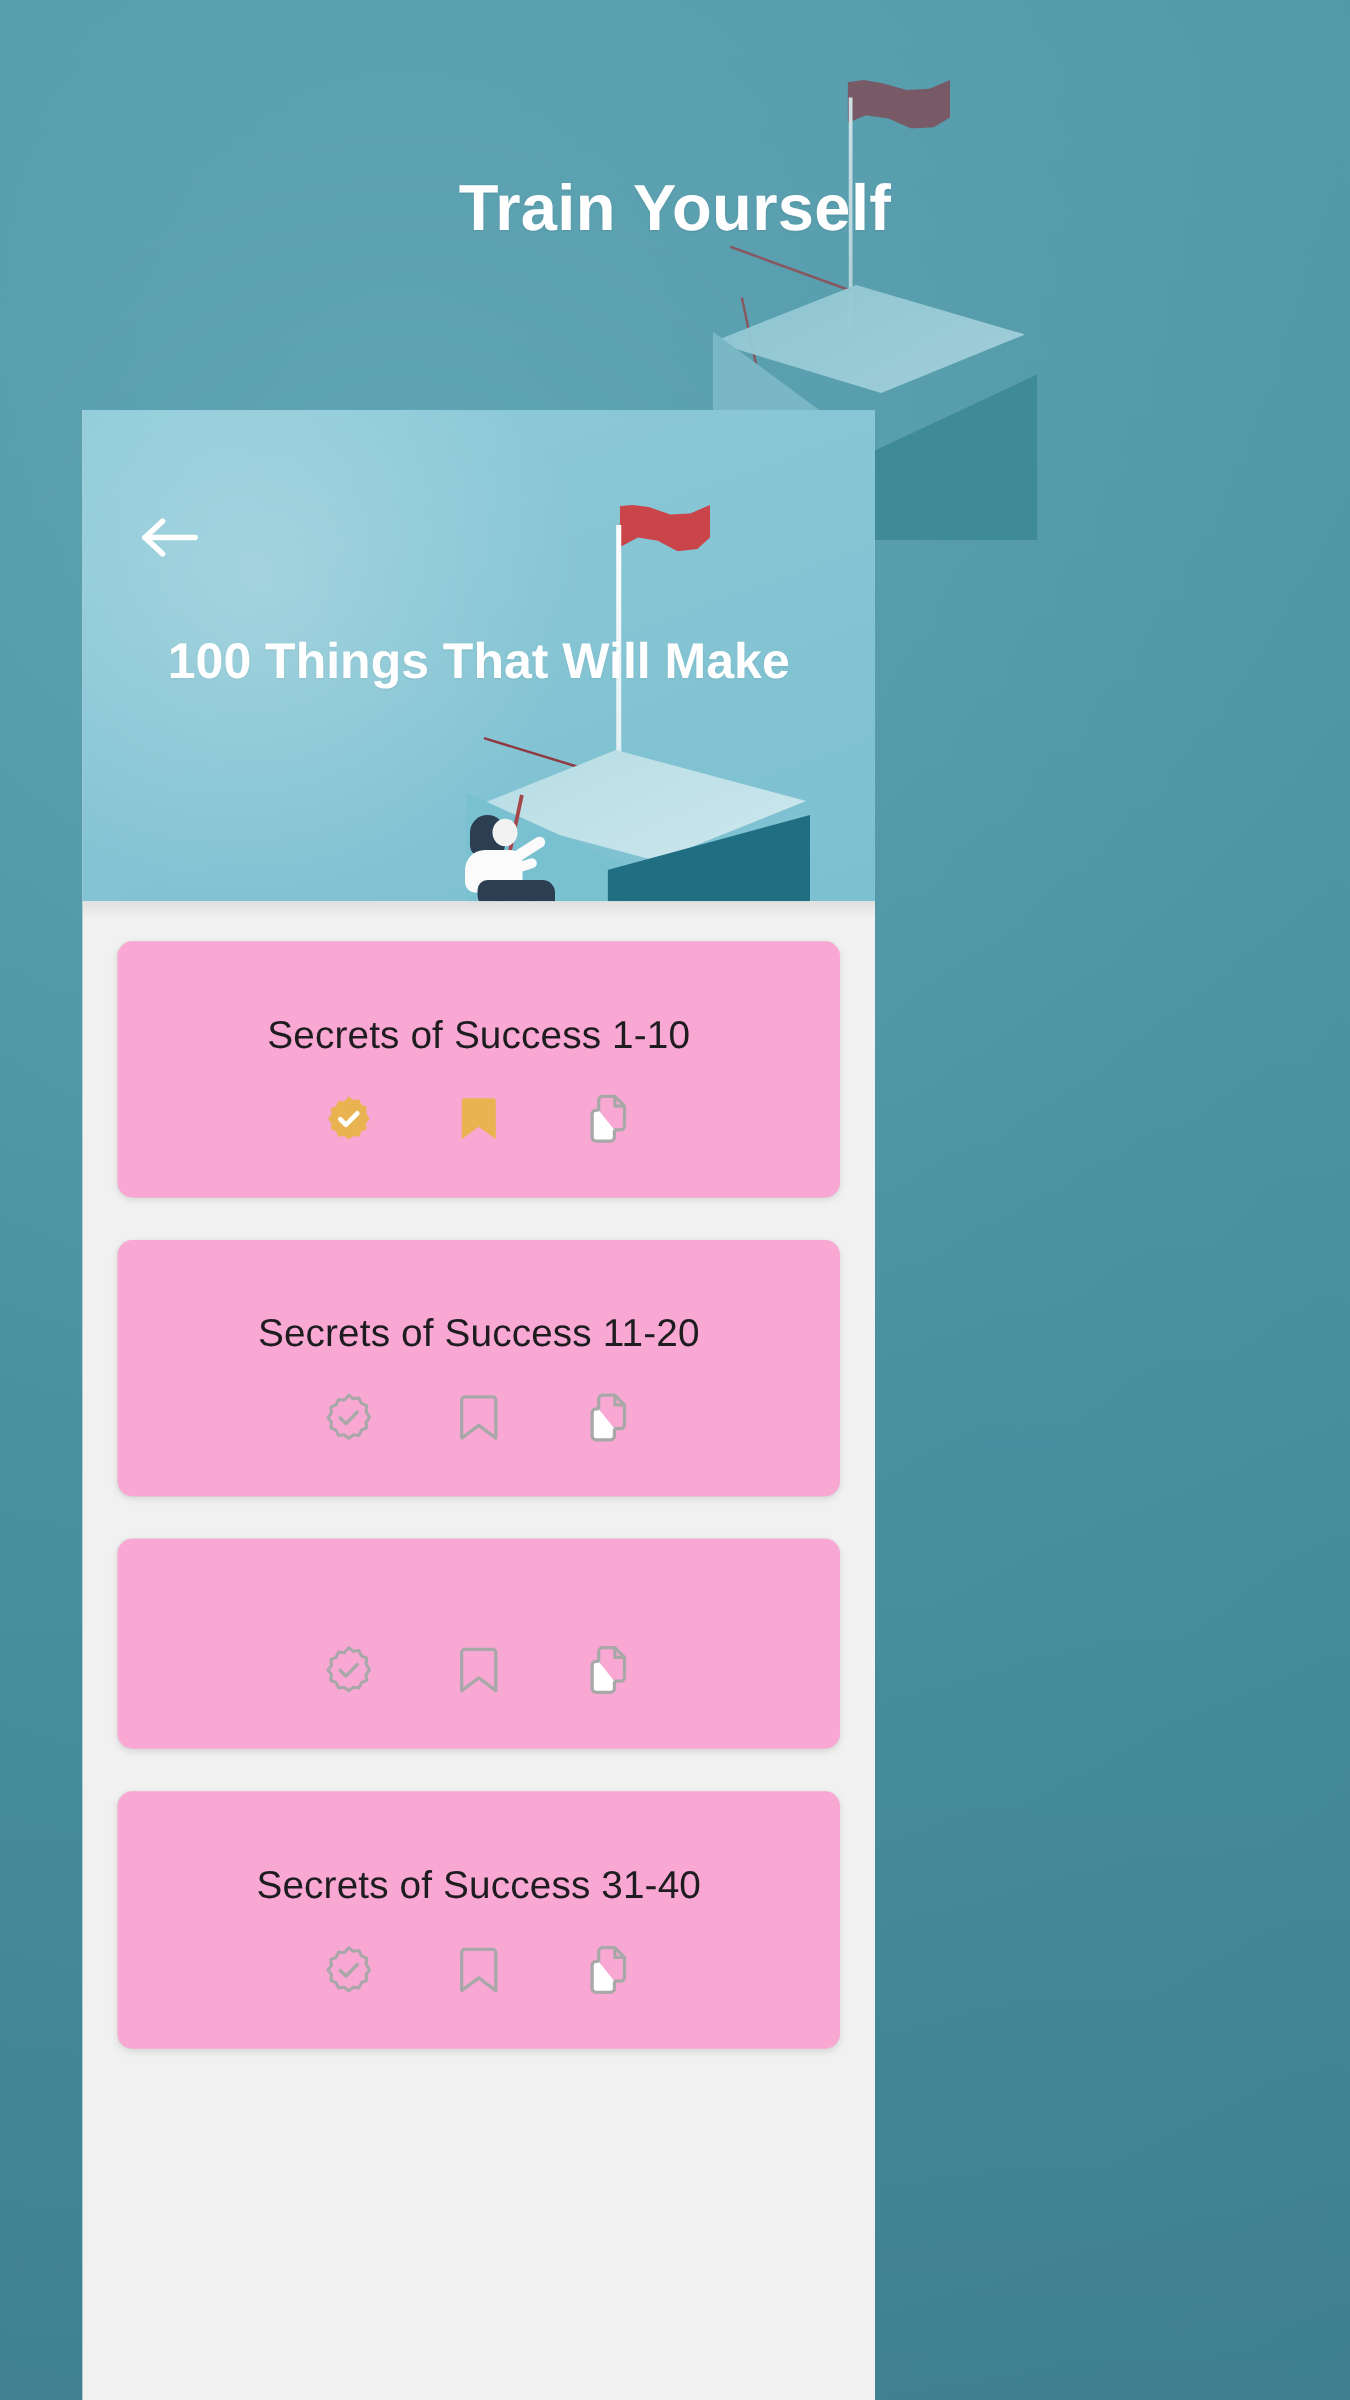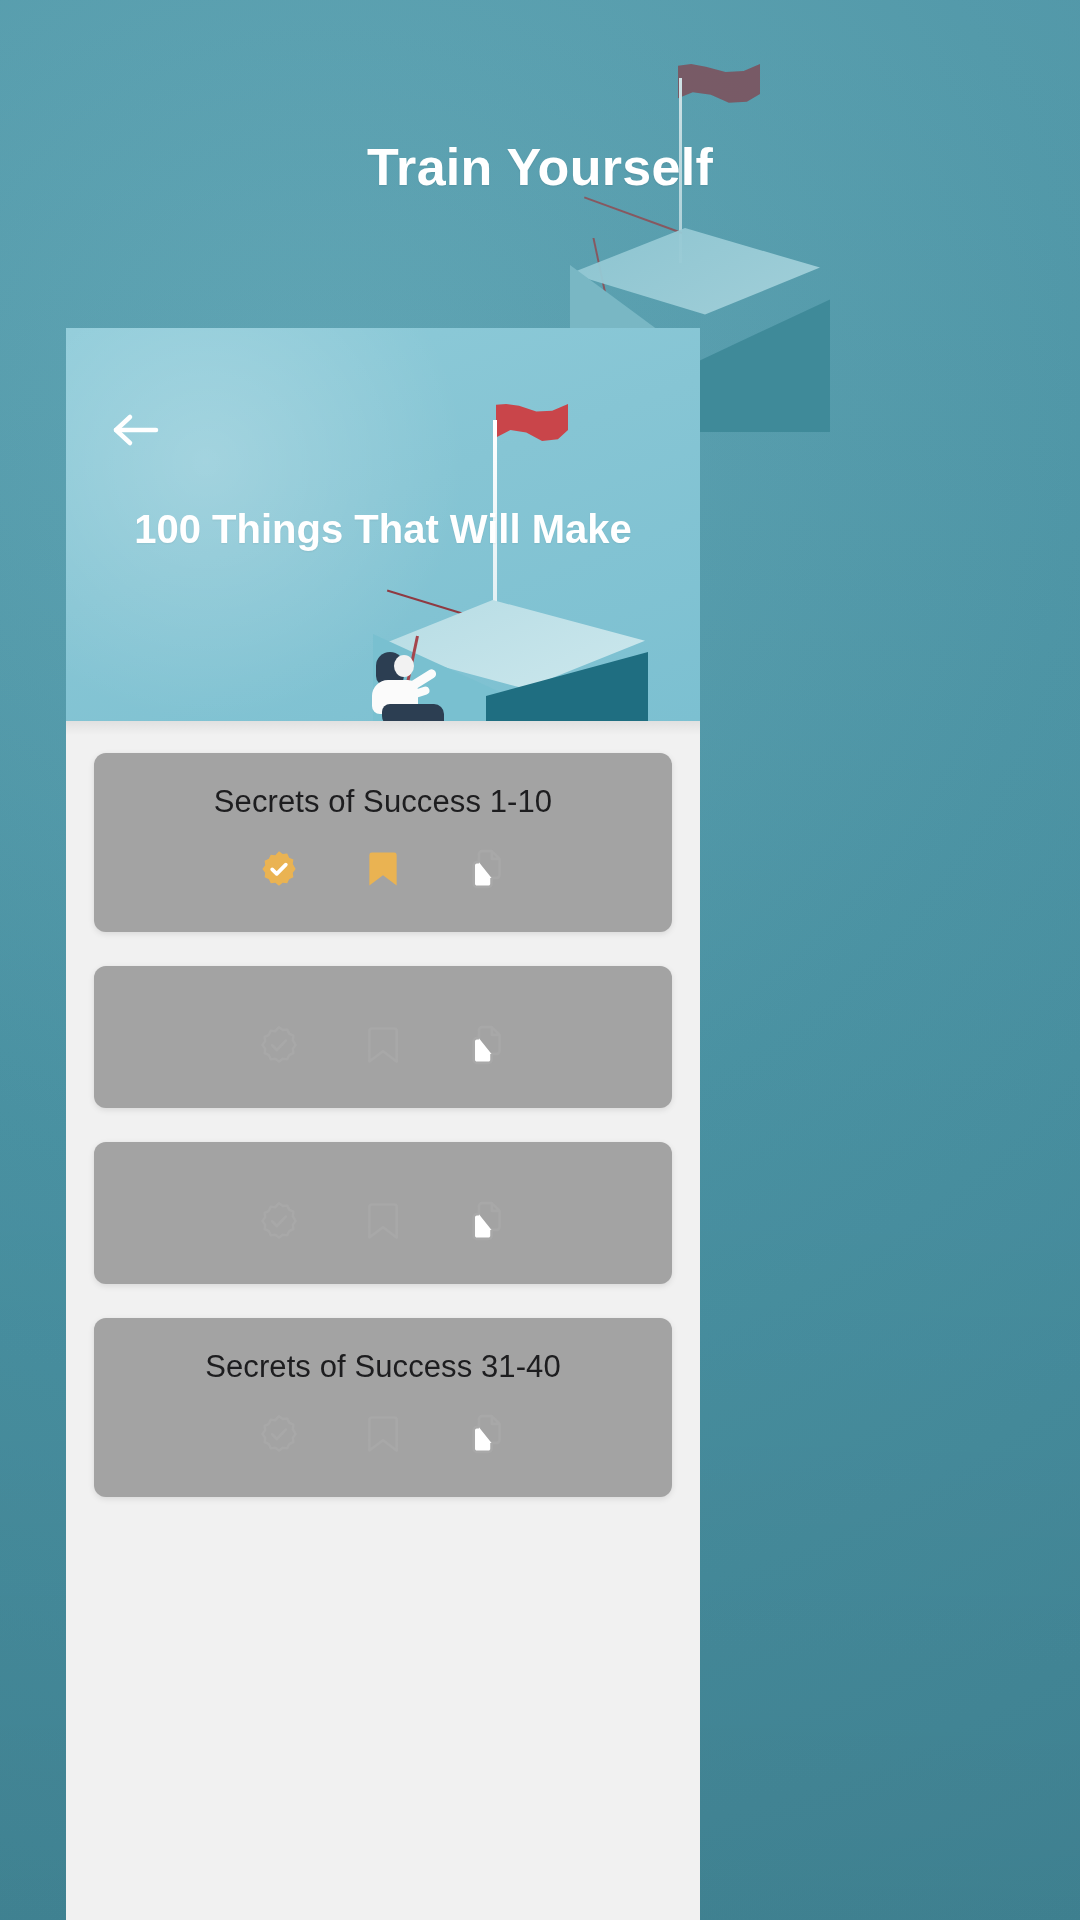--- a/index.html
+++ b/index.html
@@ -157,24 +157,24 @@
   
   .list{
     position:relative;
     padding:32px 0 0 0;
     background:#f1f1f1;
     height:1199px;
   }
   .card{
     position:relative;
     margin:0 28px 34px 28px;
-    background:#a3a3a3;
+    background:#f9a8d4;
     border-radius:12px;
     box-shadow:0 2px 6px rgba(0,0,0,.10), 0 0 1px rgba(0,0,0,.05);
-    padding:30px 18px 40px 18px;
+    padding:56px 18px 40px 18px;
     text-align:center;
     cursor:pointer;
   }
   .card-title{
     color:#1d1d1f;
     font-size:31px;
     font-weight:normal;
     letter-spacing:.1px;
     line-height:1.2;
     white-space:nowrap;
@@ -286,20 +286,21 @@
               <path d="M8.2 1.8h5.6l4.4 4.4v9.1a1.8 1.8 0 01-1.8 1.8H8.2a1.8 1.8 0 01-1.8-1.8V3.6a1.8 1.8 0 011.8-1.8z" fill="none" stroke="#a8a8a8" stroke-width="1.5" stroke-linejoin="round"></path>
               <path d="M13.8 1.8v4.4h4.4" fill="none" stroke="#a8a8a8" stroke-width="1.5" stroke-linejoin="round"></path>
               <path d="M13.6 17.1v3.3a1.8 1.8 0 01-1.8 1.8H5.2a1.8 1.8 0 01-1.8-1.8V9.9a1.8 1.8 0 011.8-1.8h1.2" fill="#ffffff" stroke="#a8a8a8" stroke-width="1.5" stroke-linejoin="round"></path>
             </svg>
           </span>
         </div>
       </div>
     </div>
 
     <div class="card">
+      <div class="card-title">Secrets of Success 11-20</div>
       <div class="card-actions">
         <div class="icon-btn">
           <span>
             <svg width="42" height="42" viewBox="0 0 24 24">
               <path d="M12 1.8l2.1 1.6 2.6-.3 1.1 2.4 2.4 1.1-.3 2.6L21.5 12l-1.6 2.1.3 2.6-2.4 1.1-1.1 2.4-2.6-.3L12 21.5l-2.1-1.6-2.6.3-1.1-2.4-2.4-1.1.3-2.6L2.5 12l1.6-2.1-.3-2.6 2.4-1.1 1.1-2.4 2.6.3z" fill="none" stroke="#a8a8a8" stroke-width="1.4" stroke-linejoin="round"></path>
               <path d="M8.1 12.2l2.6 2.6 5.2-5.3" stroke="#a8a8a8" stroke-width="1.6" fill="none" stroke-linecap="round" stroke-linejoin="round"></path>
             </svg>
           </span>
         </div>
         <div class="icon-btn">

